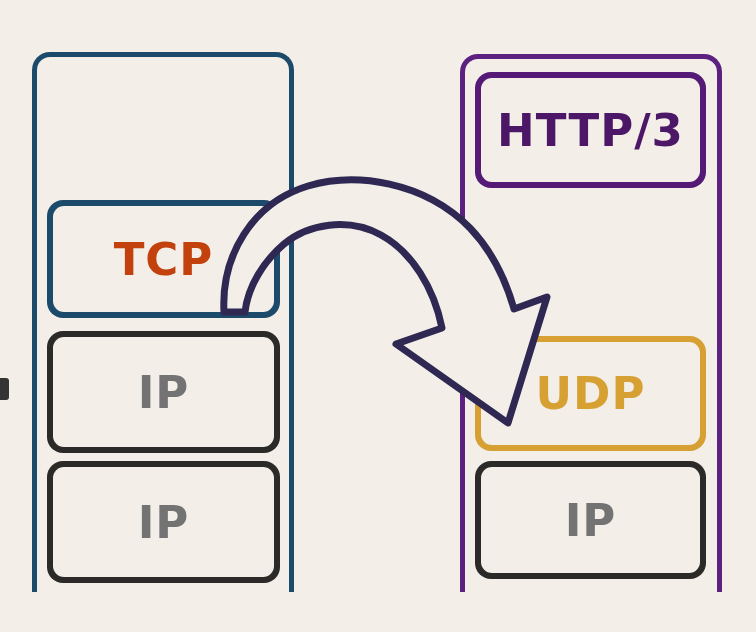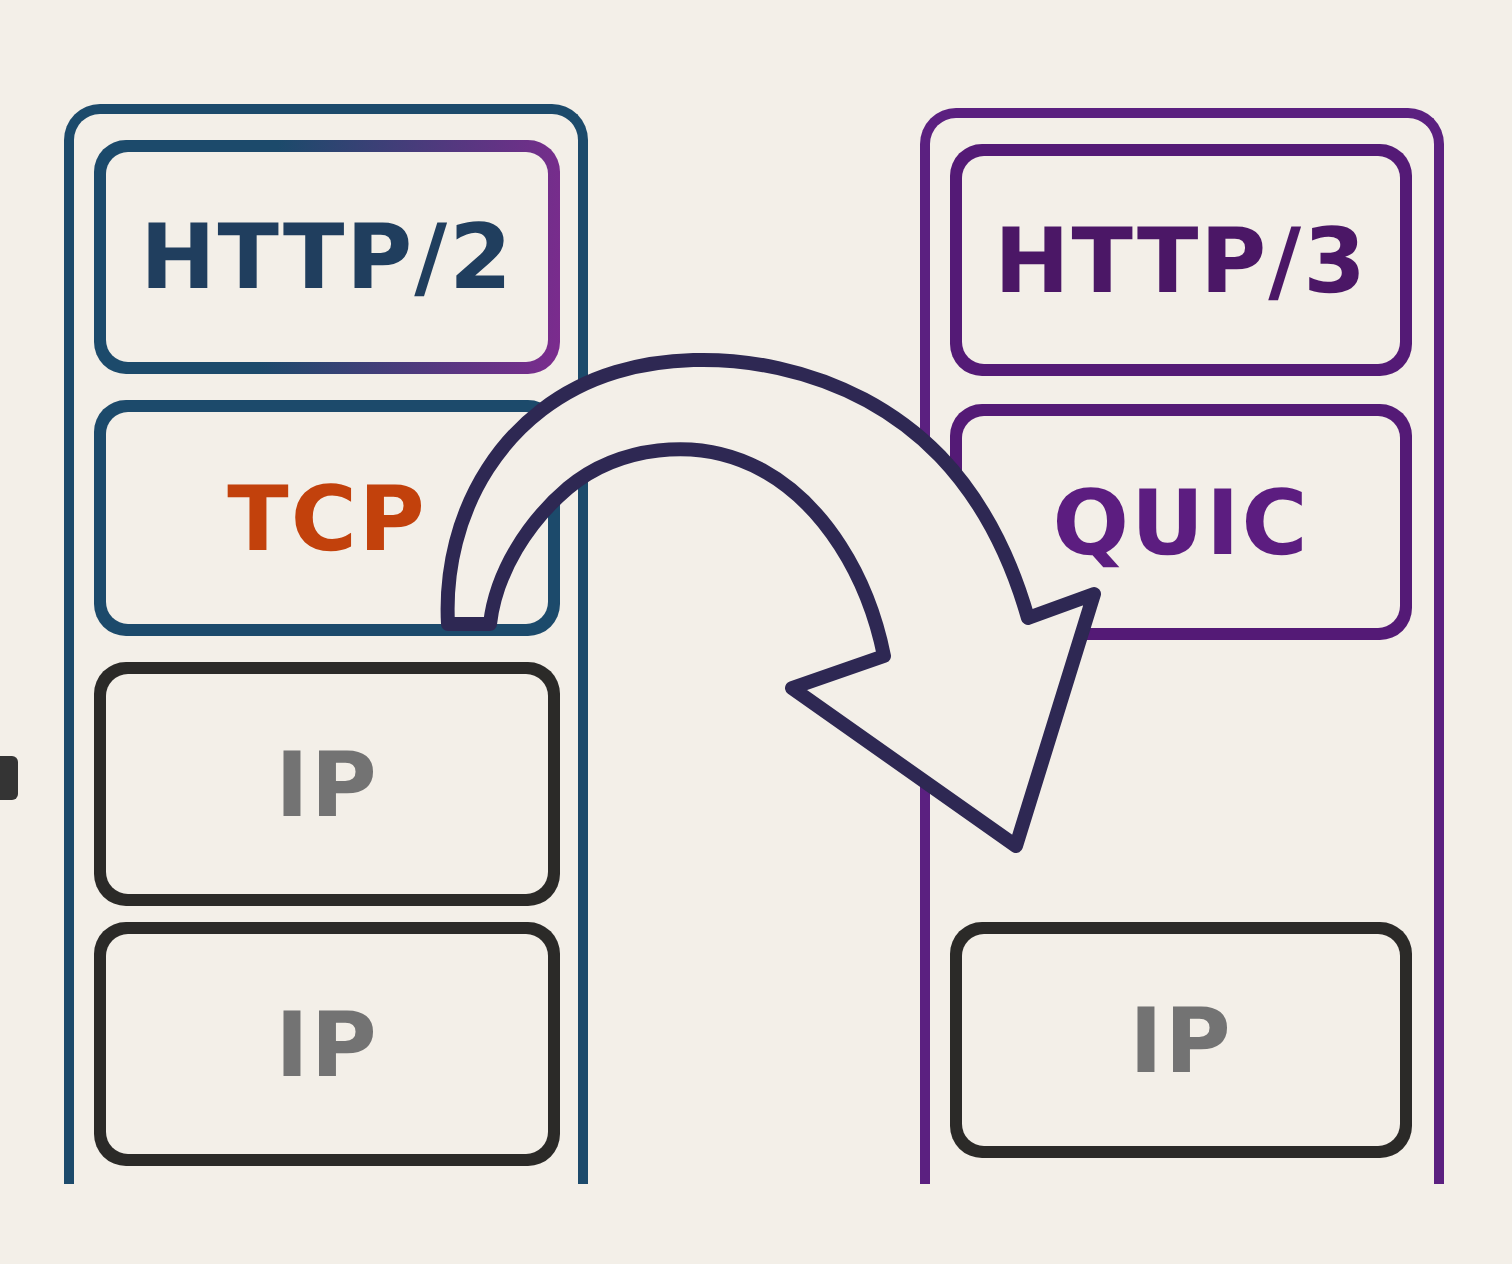--- a/index.html
+++ b/index.html
@@ -47,25 +47,20 @@
              border-radius:0 3px 3px 0;}
 </style>
 </head>
 <body>
 
 <div class="stage">
 
   <div class="stack stack-left"></div>
   <div class="stack stack-right"></div>
 
-  <div class="box b-grad pos-l0">
-    <div class="box-inner">
-      <span class="label t-navy">HTTP/2</span>
-    </div>
-  </div>
   <div class="box b-blue pos-l1">
     <div class="box-inner">
       <span class="label t-blue">TCP</span>
     </div>
   </div>
   <div class="box b-black pos-l2">
     <div class="box-inner">
       <span class="label t-black">IP</span>
     </div>
   </div>
@@ -73,23 +68,23 @@
     <div class="box-inner">
       <span class="label t-black">IP</span>
     </div>
   </div>
 
   <div class="box b-purple pos-r0">
     <div class="box-inner">
       <span class="label t-purpledark">HTTP/3</span>
     </div>
   </div>
-  <div class="box b-purple pos-r1">
+  <div class="box b-gold pos-r2">
     <div class="box-inner">
-      <span class="label t-purple">QUIC</span>
+      <span class="label t-gold">UDP</span>
     </div>
   </div>
   <div class="box b-black pos-r3">
     <div class="box-inner">
       <span class="label t-black">IP</span>
     </div>
   </div>
 
   <svg class="arrow-svg" viewBox="0 0 756 632">
     <path d="M 224 312

